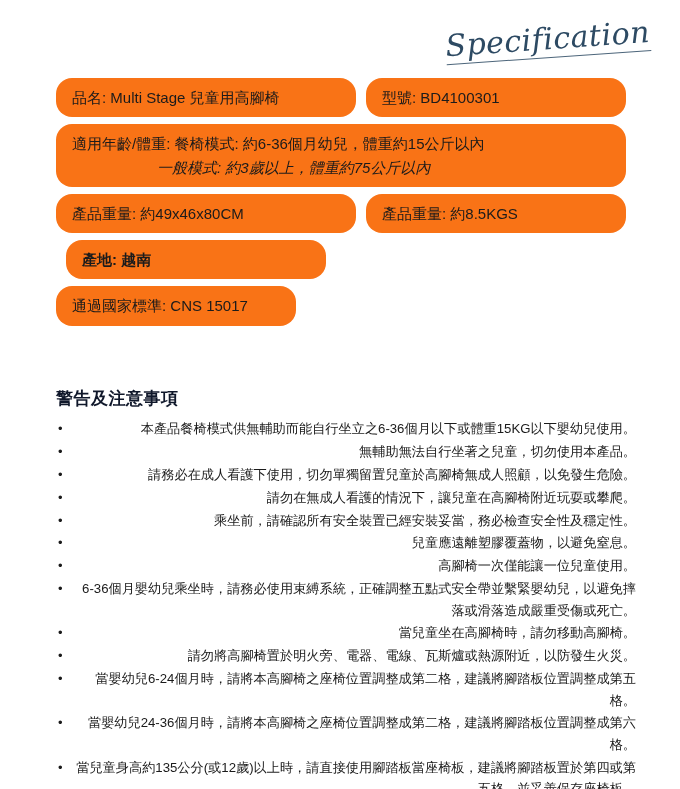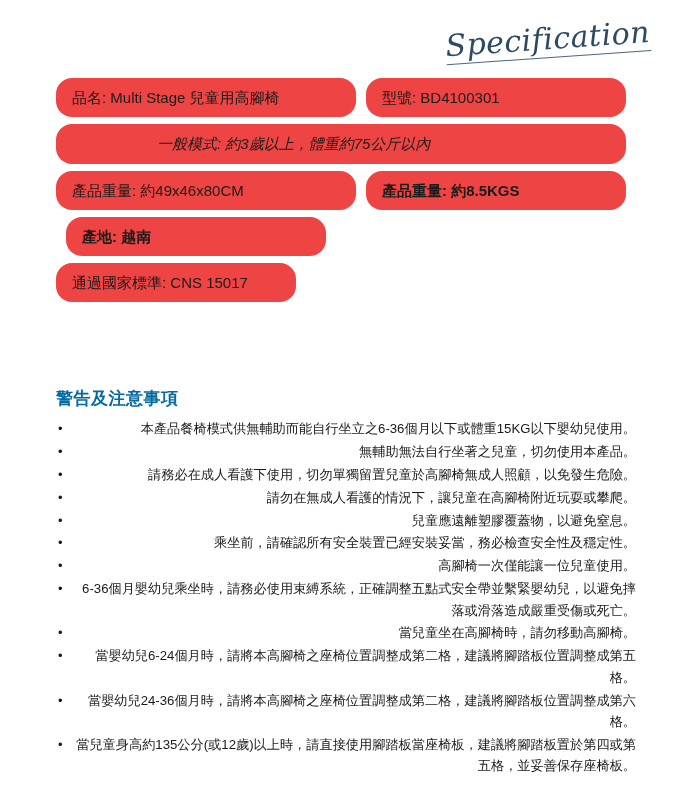--- a/index.html
+++ b/index.html
@@ -49,21 +49,21 @@
     top: 78px;
     left: 56px;
     width: 570px;
   }
   .spec-row {
     display: flex;
     align-items: stretch;
     margin-bottom: 7px;
   }
   .cell {
-    background: #ef4444;
+    background: #f97316;
     border-radius: 16px;
     padding: 8px 16px;
     font-size: 15px;
     line-height: 1.55;
     color: #1b1b1b;
     box-sizing: border-box;
   }
   .cell-left {
     flex: 0 0 auto;
   }
@@ -72,35 +72,35 @@
     flex: 0 0 auto;
   }
   .cell-right {
     flex: 0 0 auto;
   }
   .row-1 .cell-left { width: 300px; }
   .row-1 .cell-right { width: 260px; }
   .row-2 .cell-full { width: 570px; }
   .row-2 .line2 { padding-left: 85px; font-style: italic; }
   .row-3 .cell-left { width: 300px; }
-  .row-3 .cell-right { width: 260px; font-weight: bold; }
+  .row-3 .cell-right { width: 260px; }
   .row-4 .cell-left { width: 300px; }
   .row-4 .cell-right { width: 260px; font-weight: bold; }
   .row-5 .cell-left { width: 240px; }
 
   .label { }
   .value { }
 
   .warn-title {
     position: absolute;
     left: 56px;
     top: 387px;
     font-size: 17px;
     font-weight: bold;
-    color: #0369a1;
+    color: #0f172a;
     letter-spacing: 0.5px;
   }
   .warn-list {
     position: absolute;
     left: 56px;
     top: 418px;
     width: 580px;
     list-style: none;
     margin: 0;
     padding: 0;
@@ -139,20 +139,24 @@
       </div>
       <div class="gap"></div>
       <div class="cell cell-right">
         <span class="label">型號:</span>
         <span class="value">BD4100301</span>
       </div>
     </div>
 
     <div class="spec-row row-2">
       <div class="cell cell-full">
+        <div>
+          <span class="label">適用年齡/體重:</span>
+          <span class="value">餐椅模式: 約6-36個月幼兒，體重約15公斤以內</span>
+        </div>
         <div class="line2">一般模式: 約3歲以上，體重約75公斤以內</div>
       </div>
     </div>
 
     <div class="spec-row row-3">
       <div class="cell cell-left">
         <span class="label">產品重量:</span>
         <span class="value">約49x46x80CM</span>
       </div>
       <div class="gap"></div>
@@ -179,24 +183,25 @@
 
   </div>
 
   <div class="warn-title">警告及注意事項</div>
 
   <ul class="warn-list">
     <li>本產品餐椅模式供無輔助而能自行坐立之6-36個月以下或體重15KG以下嬰幼兒使用。</li>
     <li>無輔助無法自行坐著之兒童，切勿使用本產品。</li>
     <li>請務必在成人看護下使用，切勿單獨留置兒童於高腳椅無成人照顧，以免發生危險。</li>
     <li>請勿在無成人看護的情況下，讓兒童在高腳椅附近玩耍或攀爬。</li>
+    <li>乘坐前，請確認所有安全裝置已經安裝妥當，務必檢查安全性及穩定性。</li>
     <li>兒童應遠離塑膠覆蓋物，以避免窒息。</li>
-    <li>乘坐前，請確認所有安全裝置已經安裝妥當，務必檢查安全性及穩定性。</li>
     <li>高腳椅一次僅能讓一位兒童使用。</li>
     <li>6-36個月嬰幼兒乘坐時，請務必使用束縛系統，正確調整五點式安全帶並繫緊嬰幼兒，以避免摔落或滑落造成嚴重受傷或死亡。</li>
     <li>當兒童坐在高腳椅時，請勿移動高腳椅。</li>
+    <li>請勿將高腳椅置於明火旁、電器、電線、瓦斯爐或熱源附近，以防發生火災。</li>
     <li>當嬰幼兒6-24個月時，請將本高腳椅之座椅位置調整成第二格，建議將腳踏板位置調整成第五格。</li>
     <li>當嬰幼兒24-36個月時，請將本高腳椅之座椅位置調整成第二格，建議將腳踏板位置調整成第六格。</li>
     <li>當兒童身高約135公分(或12歲)以上時，請直接使用腳踏板當座椅板，建議將腳踏板置於第四或第五格，並妥善保存座椅板。</li>
 
   </ul>
 
 </div>
 
 </body></html>

